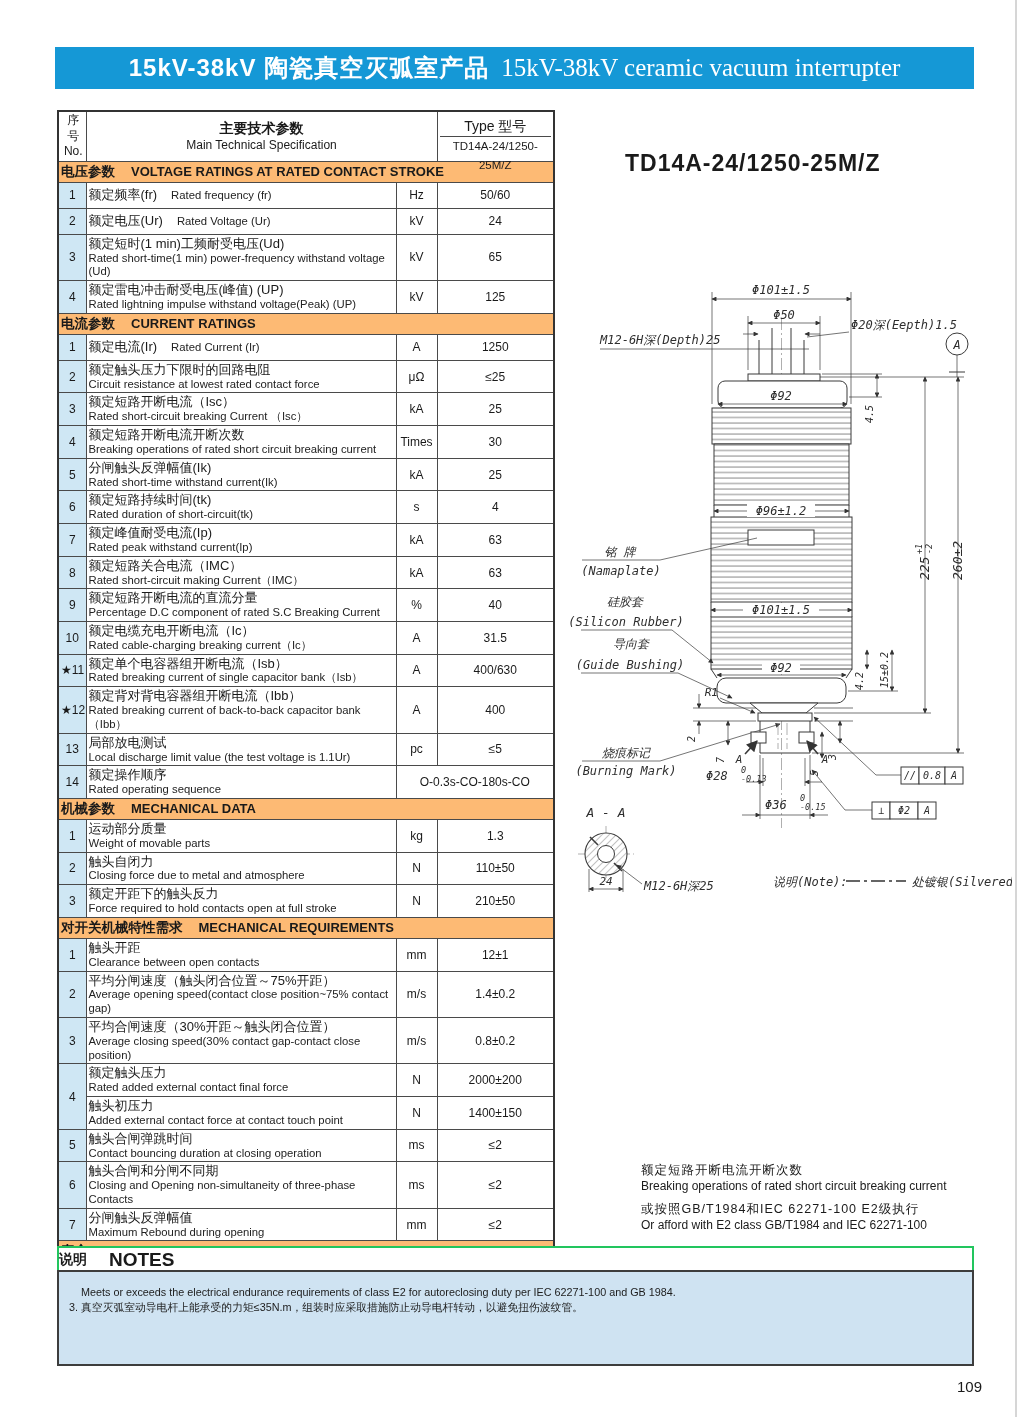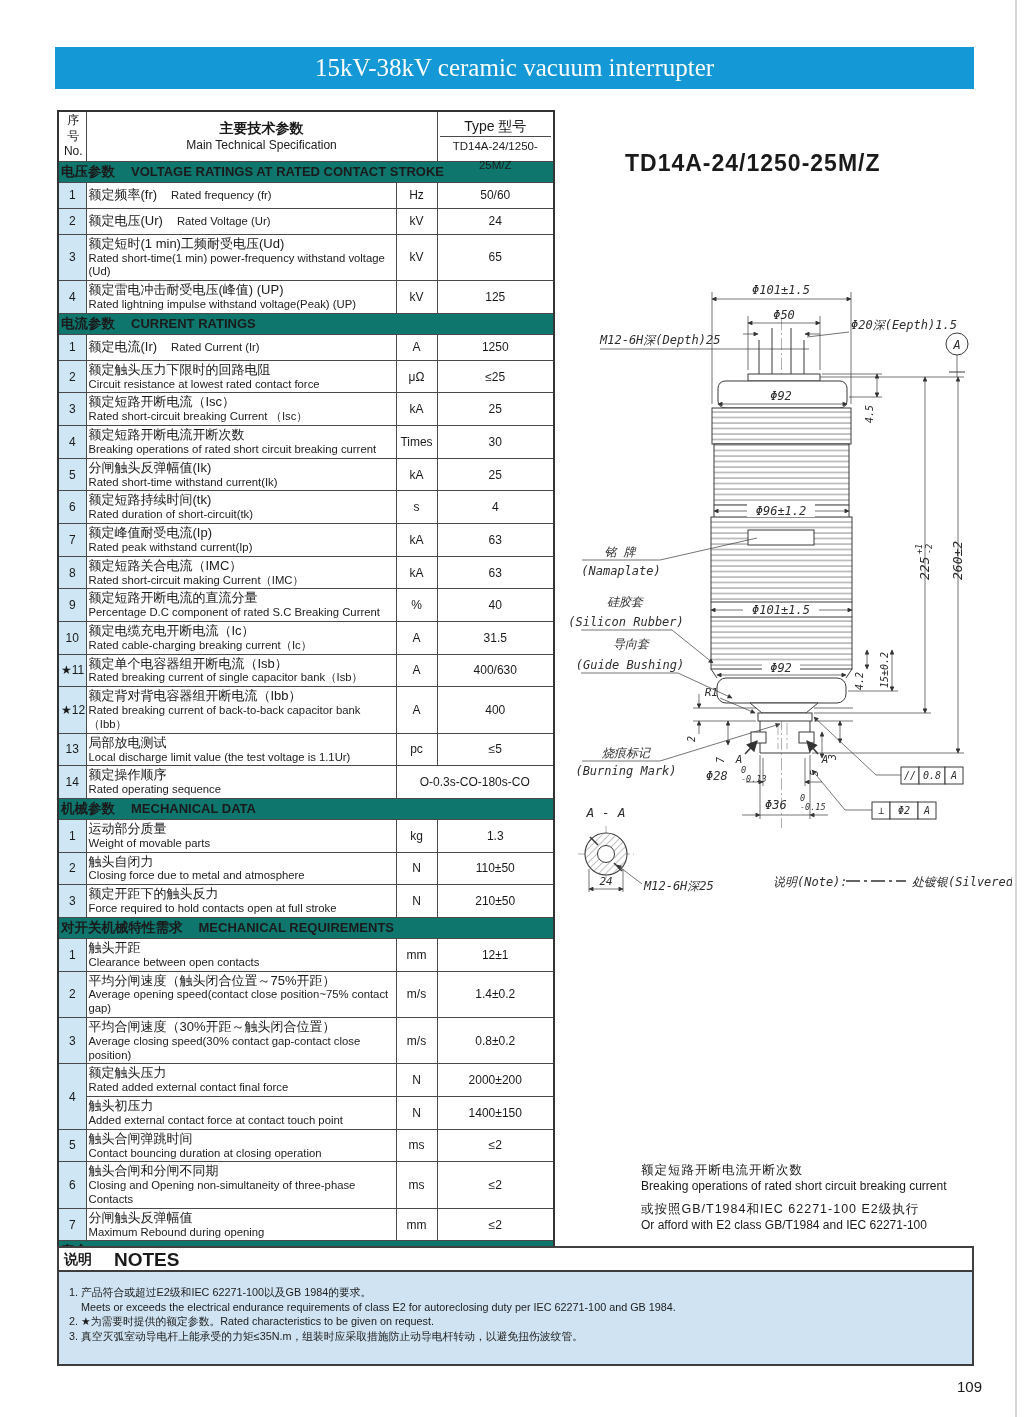--- a/index.html
+++ b/index.html
@@ -22,21 +22,21 @@
     position:absolute;left:57px;top:110px;width:496px;border-collapse:collapse;table-layout:fixed;
     border:2px solid #333;font-size:12px;
   }
   table.spec td,table.spec th{border:1px solid #4a4a4a;padding:1px 2px;vertical-align:middle;font-weight:normal;}
   th.hno div{font-size:12px;text-align:center;padding-left:2px;line-height:1.3;}
   th.hspec .zh-b{font-size:14px;font-weight:bold;text-align:center;}
   th.hspec .en{font-size:12px;text-align:center;}
   th.htype{padding:0;}
   th.htype .type-l{font-size:14px;text-align:center;height:20px;line-height:20px;}
   th.htype .type-v{font-size:11.5px;text-align:center;height:19px;line-height:19px;border-top:1px solid #4a4a4a;}
-  td.sec{background:#0f766e;padding:3px 4px;}
+  td.sec{background:#fdba74;padding:3px 4px;}
   td.sec .sec-zh{font-weight:bold;font-size:13.5px;}
   td.sec .sec-en{font-weight:bold;font-size:13px;margin-left:16px;}
   td.no{background:#cfe7f4;text-align:center;font-size:12px;}
   td.desc{padding:1px 4px;}
   td.desc .zh{font-size:13px;line-height:1.22;}
   td.desc .en{font-size:11.3px;line-height:1.22;color:#222;}
   td.desc .inl .en{margin-left:14px;}
   tr.inline td{height:23px;}
   tr.lift td{height:18px;}
   td.unit,td.val{text-align:center;font-size:12px;}
@@ -57,40 +57,41 @@
   .mid{text-anchor:middle} .end{text-anchor:end}
 
   
   .drawing-caption{position:absolute;left:641px;top:1162px;width:340px;}
   .drawing-caption .czh{font-size:12.5px;line-height:16px;letter-spacing:1px;}
   .drawing-caption .cen{font-size:12px;line-height:16px;}
   .drawing-caption .gap{margin-top:7px;}
 
   
   .notes-title{
-    position:absolute;left:57px;top:1246px;width:917px;height:28px;border:2px solid #404040;
-    box-sizing:border-box;background:#fff;display:flex;align-items:center;padding-left:5px;
+    position:absolute;left:57px;top:1246px;width:917px;height:28px;border:2px solid #22c55e;
+    box-sizing:border-box;background:#fff;display:flex;align-items:center;
   }
   .notes-title .nzh{font-weight:bold;font-size:14px;}
   .notes-title .nen{font-weight:bold;font-size:19px;margin-left:22px;}
   .notes-box{
     position:absolute;left:57px;top:1270px;width:917px;height:96px;border:2px solid #3d3d3d;
     box-sizing:border-box;background:#cfe3f2;padding:13px 8px 0 10px;
   }
   .notes-box .nl{font-size:10.8px;line-height:14.6px;color:#1c1c1c;}
   .notes-box .ind{padding-left:12px;}
 
   .page-number{position:absolute;left:938px;top:1378px;width:44px;text-align:right;font-size:15px;}
 </style>
 </head>
 <body>
 
 <div class="page-edge"></div>
 
 <div class="header-bar">
+  <span class="h-zh">15kV-38kV 陶瓷真空灭弧室产品</span>
   <span class="h-en">15kV-38kV ceramic vacuum interrupter</span>
 </div>
 
 <table class="spec">
   <colgroup>
       <col style="width:28px">
       <col style="width:310px">
       <col style="width:41px">
       <col style="width:117px">
     </colgroup>
@@ -648,19 +649,17 @@
   <div class="cen">Breaking operations of rated short circuit breaking current</div>
   <div class="czh gap">或按照GB/T1984和IEC 62271-100 E2级执行</div>
   <div class="cen">Or afford with E2 class GB/T1984 and IEC 62271-100</div>
 </div>
 
 <div class="notes-title">
   <span class="nzh">说明</span>
   <span class="nen">NOTES</span>
 </div>
 <div class="notes-box" id="notes-box">
-    <div class="nl">1. 产品符合或超过E2级和IEC 62271-100以及GB 1984的要求。</div>
     <div class="nl ind">Meets or exceeds the electrical endurance requirements of class E2 for autoreclosing duty per IEC 62271-100 and GB 1984.</div>
-    <div class="nl">2. ★为需要时提供的额定参数。Rated characteristics to be given on request.</div>
     <div class="nl">3. 真空灭弧室动导电杆上能承受的力矩≤35N.m，组装时应采取措施防止动导电杆转动，以避免扭伤波纹管。</div>
   </div>
 
 <div class="page-number">109</div>
 
 </body></html>

